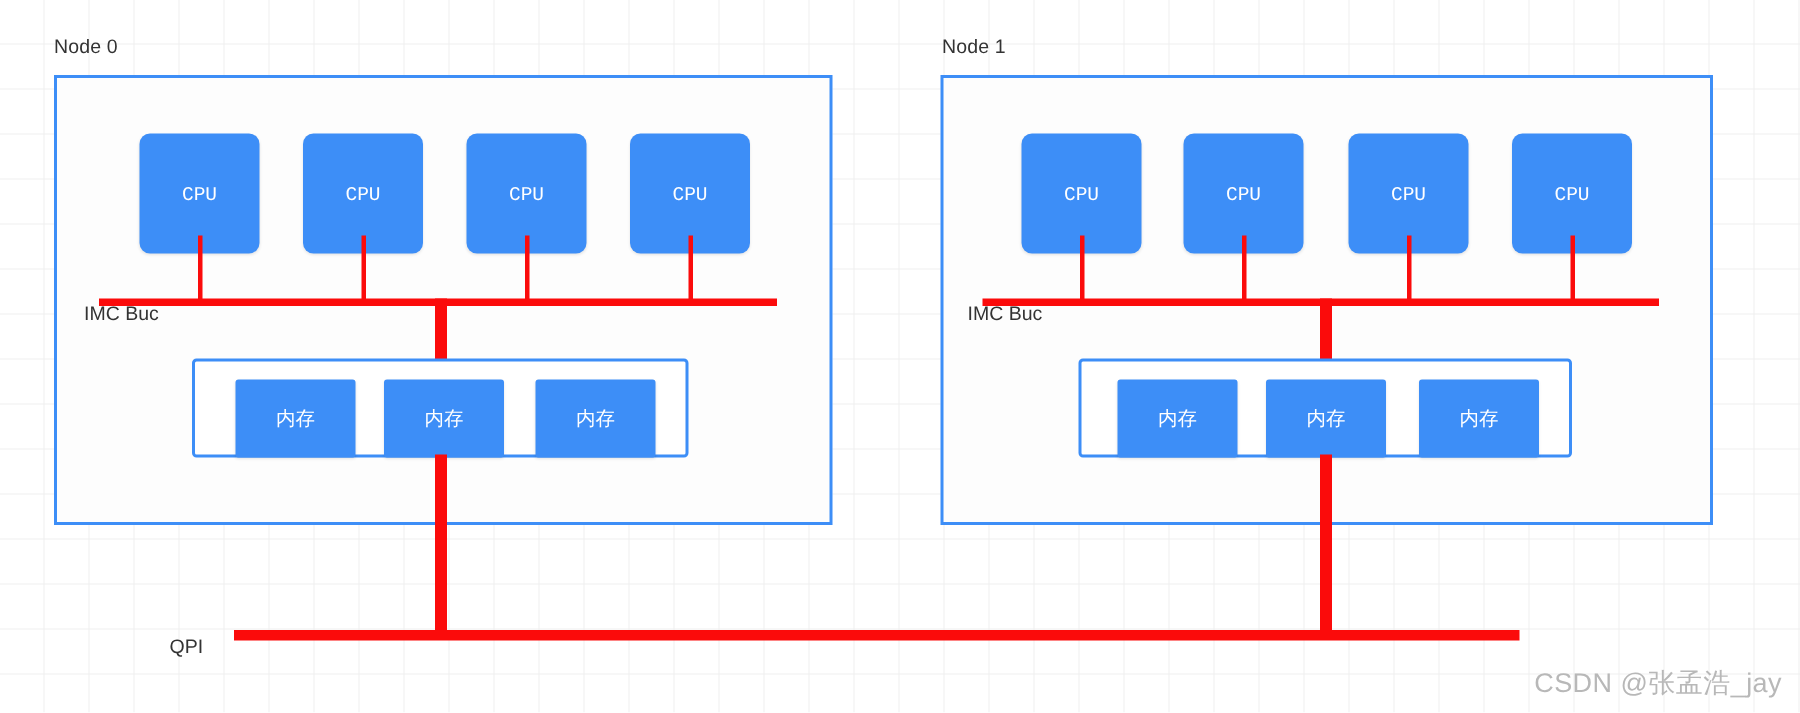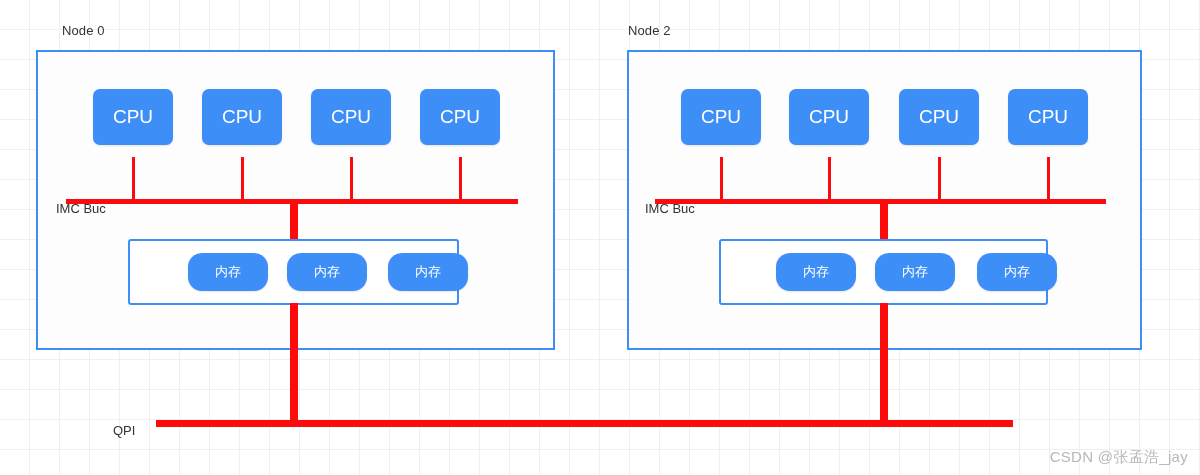--- a/index.html
+++ b/index.html
@@ -36,53 +36,53 @@
     color: #333333;
     white-space: nowrap;
     letter-spacing: .1px;
   }
 
   
   .cpu-box {
     position: absolute;
     box-sizing: border-box;
     width: 80px;
-    height: 56px;
+    height: 80px;
     background: #3d8ef7;
     border-radius: 7px;
     color: #ffffff;
-    font-size: 19px;
+    font-size: 13px;
     display: flex;
     align-items: center;
     justify-content: center;
     box-shadow: 0 1px 2px rgba(0,0,0,0.10);
+    font-family: Liberation Mono, monospace;
   }
 
   
   .mem-container {
     position: absolute;
     box-sizing: border-box;
     border: 2px solid #3d8ef7;
     background: #ffffff;
     border-radius: 3px;
   }
   .mem-box {
     position: absolute;
     box-sizing: border-box;
     width: 80px;
-    height: 38px;
+    height: 52px;
     background: #3d8ef7;
-    border-radius: 14px;
+    border-radius: 2px;
     color: #ffffff;
     font-size: 13px;
     display: flex;
     align-items: center;
     justify-content: center;
     box-shadow: 0 1px 2px rgba(0,0,0,0.10);
-    margin-left: 31px;
   }
 
   
   .wire {
     position: absolute;
     background: #fb0b0b;
   }
   .wire-h-thin { height: 5px; }
   .wire-v-thin { width: 3px; }
   .wire-h-thick { height: 7px; }
@@ -93,33 +93,33 @@
     font-size: 13px;
     color: #333333;
     white-space: nowrap;
     margin-top: 29px;
   }
 
   .watermark {
     position: absolute;
     right: 12px;
     bottom: 8px;
-    font-size: 15px;
+    font-size: 18px;
     color: #b8b8b8;
     white-space: nowrap;
     letter-spacing: .3px;
     margin-top: 48px;
   }
 </style>
 </head>
 <body>
 
 <div id="canvas">
 
-  <div class="node-label" style="left:36px; top:23px;margin-left:26px;">Node 0</div>
+  <div class="node-label" style="left:36px; top:23px;">Node 0</div>
   <div class="node-box" style="left:36px; top:50px; width:519px; height:300px;"></div>
 
   <div class="cpu-box" style="left:93px; top:89px;">CPU</div>
   <div class="cpu-box" style="left:202px; top:89px;">CPU</div>
   <div class="cpu-box" style="left:311px; top:89px;">CPU</div>
   <div class="cpu-box" style="left:420px; top:89px;">CPU</div>
 
   <div class="wire wire-v-thin" style="left:132px; top:157px; height:44px;"></div>
   <div class="wire wire-v-thin" style="left:241px; top:157px; height:44px;"></div>
   <div class="wire wire-v-thin" style="left:350px; top:157px; height:44px;"></div>
@@ -130,21 +130,21 @@
 
   <div class="wire wire-v-thick" style="left:290px; top:199px; height:42px;"></div>
 
   <div class="mem-container" style="left:128px; top:239px; width:331px; height:66px;"></div>
   <div class="mem-box" style="left:157px; top:253px;">内存</div>
   <div class="mem-box" style="left:256px; top:253px;">内存</div>
   <div class="mem-box" style="left:357px; top:253px;">内存</div>
 
   <div class="wire wire-v-thick" style="left:290px; top:303px; height:123px;"></div>
 
-  <div class="node-label" style="left:628px; top:23px;">Node 2</div>
+  <div class="node-label" style="left:628px; top:23px;">Node 1</div>
   <div class="node-box" style="left:627px; top:50px; width:515px; height:300px;"></div>
 
   <div class="cpu-box" style="left:681px; top:89px;">CPU</div>
   <div class="cpu-box" style="left:789px; top:89px;">CPU</div>
   <div class="cpu-box" style="left:899px; top:89px;">CPU</div>
   <div class="cpu-box" style="left:1008px; top:89px;">CPU</div>
 
   <div class="wire wire-v-thin" style="left:720px; top:157px; height:44px;"></div>
   <div class="wire wire-v-thin" style="left:828px; top:157px; height:44px;"></div>
   <div class="wire wire-v-thin" style="left:938px; top:157px; height:44px;"></div>

